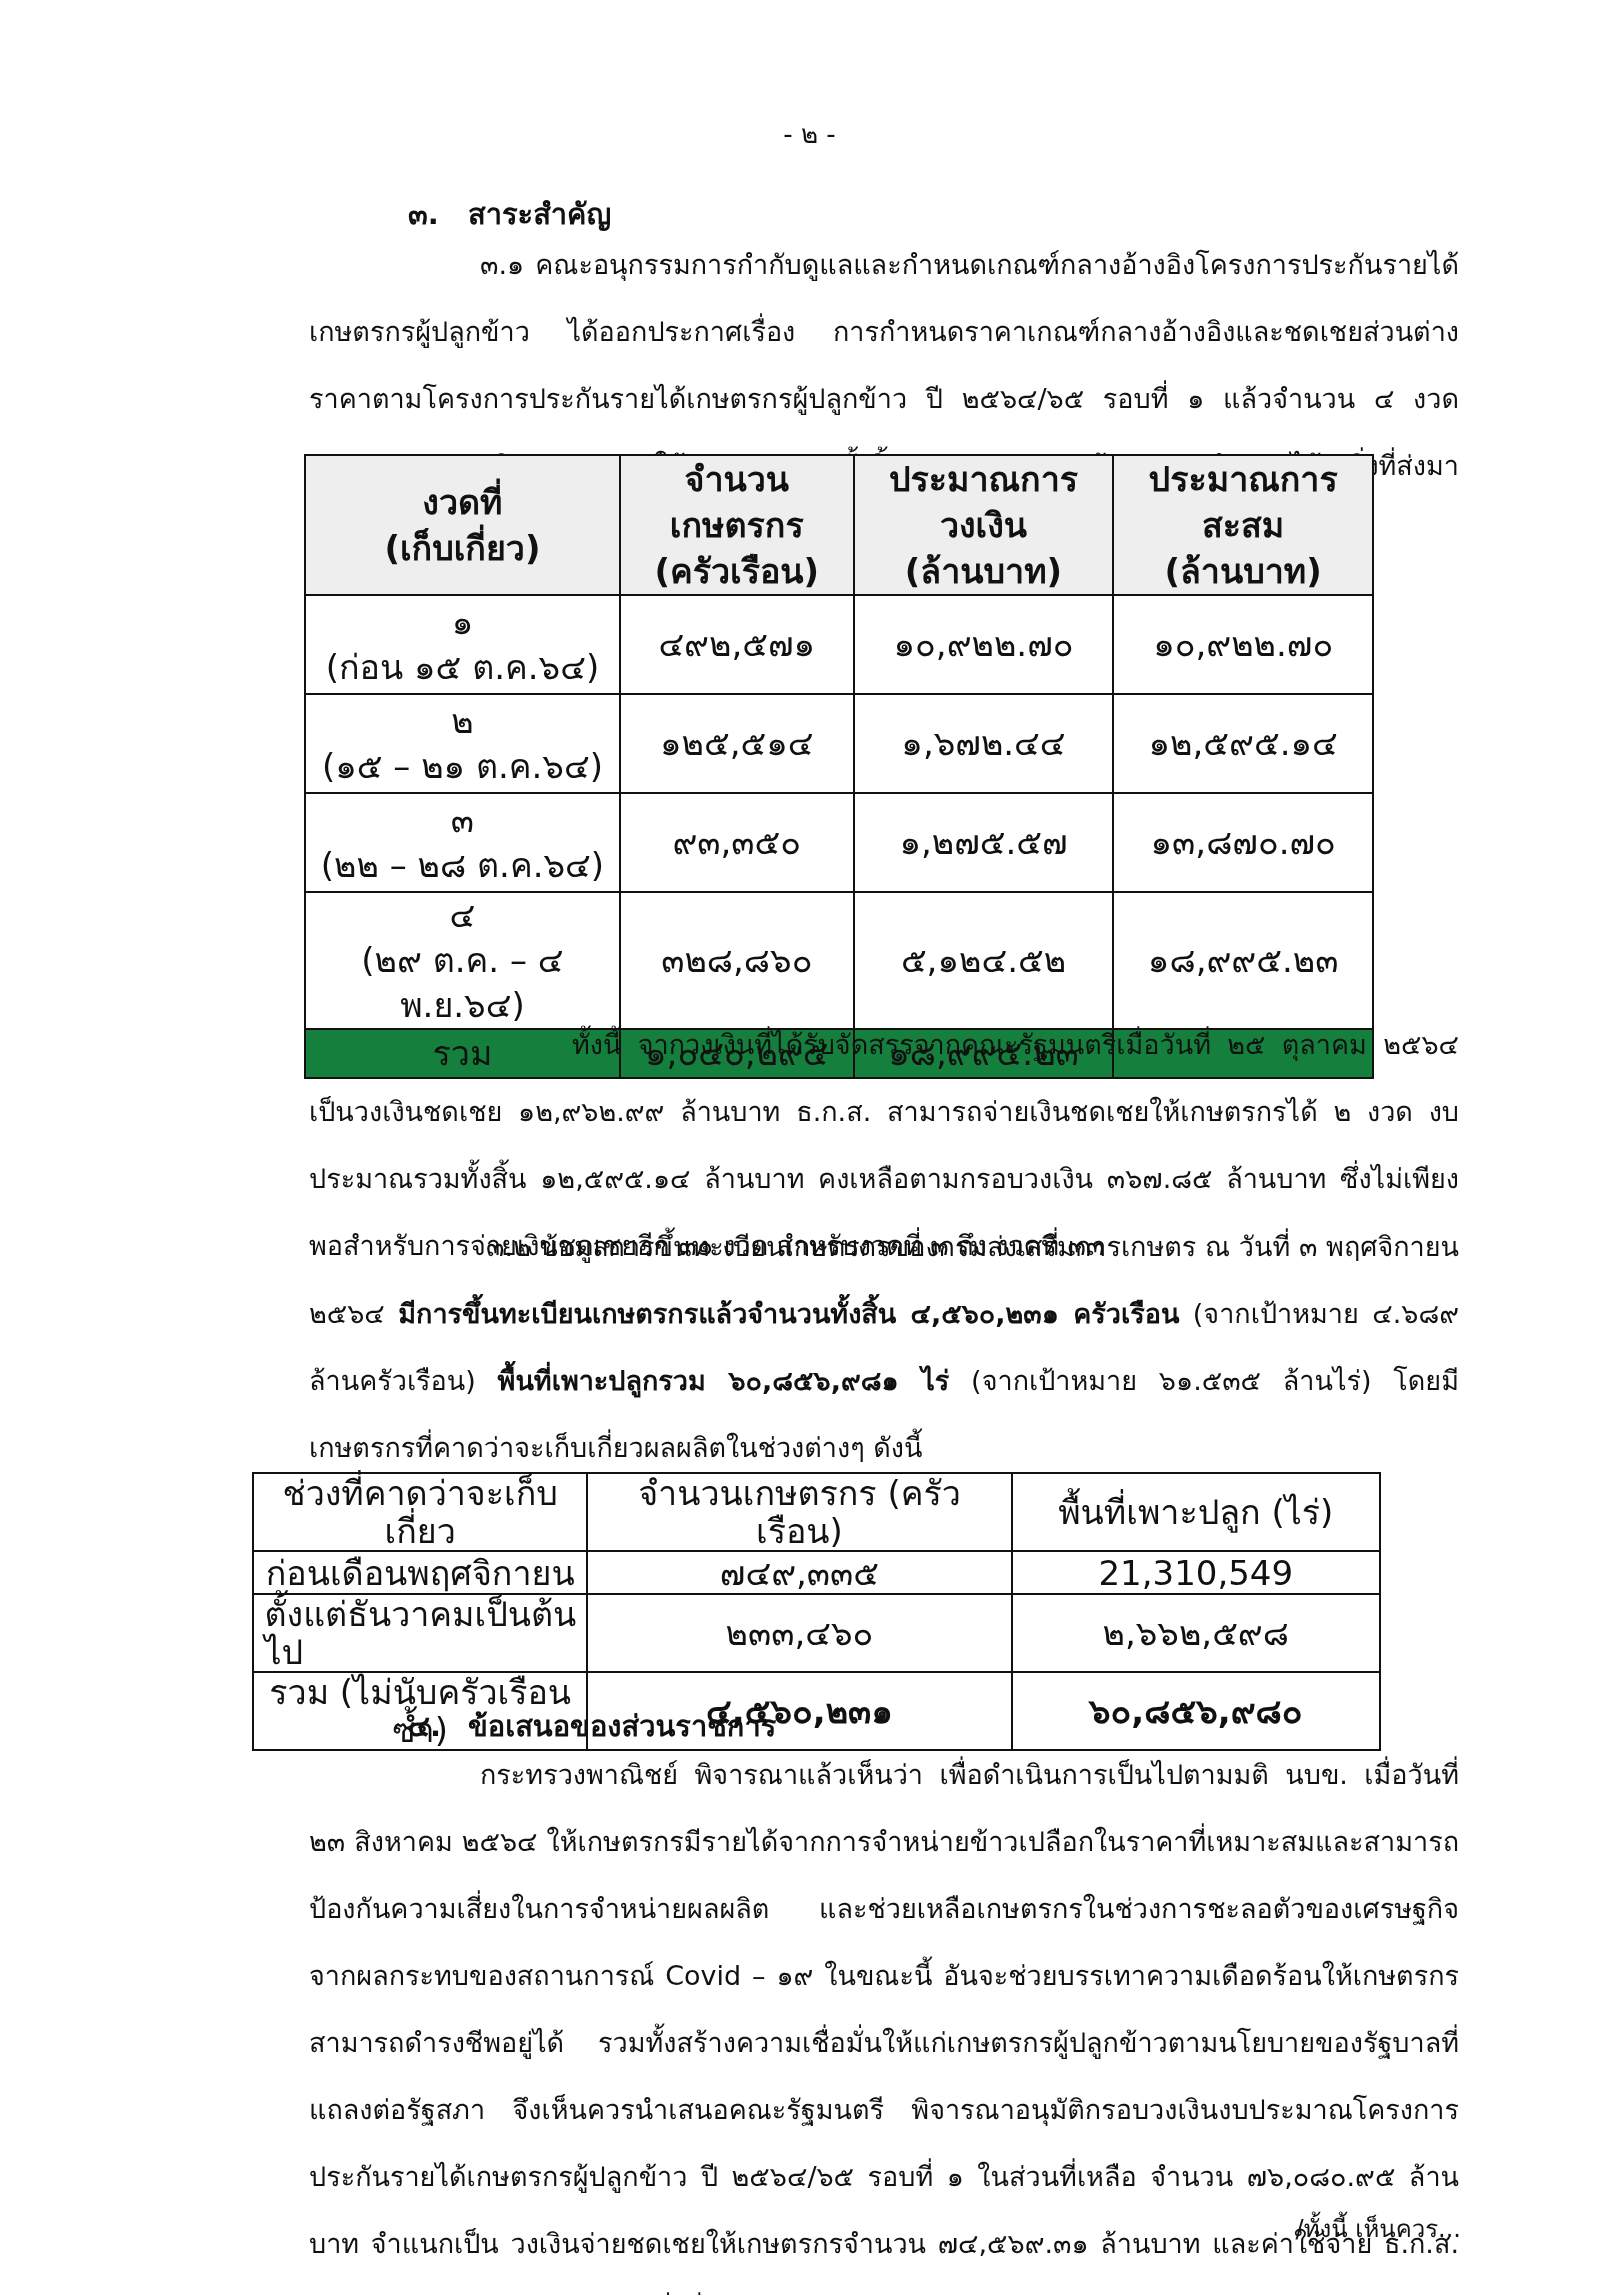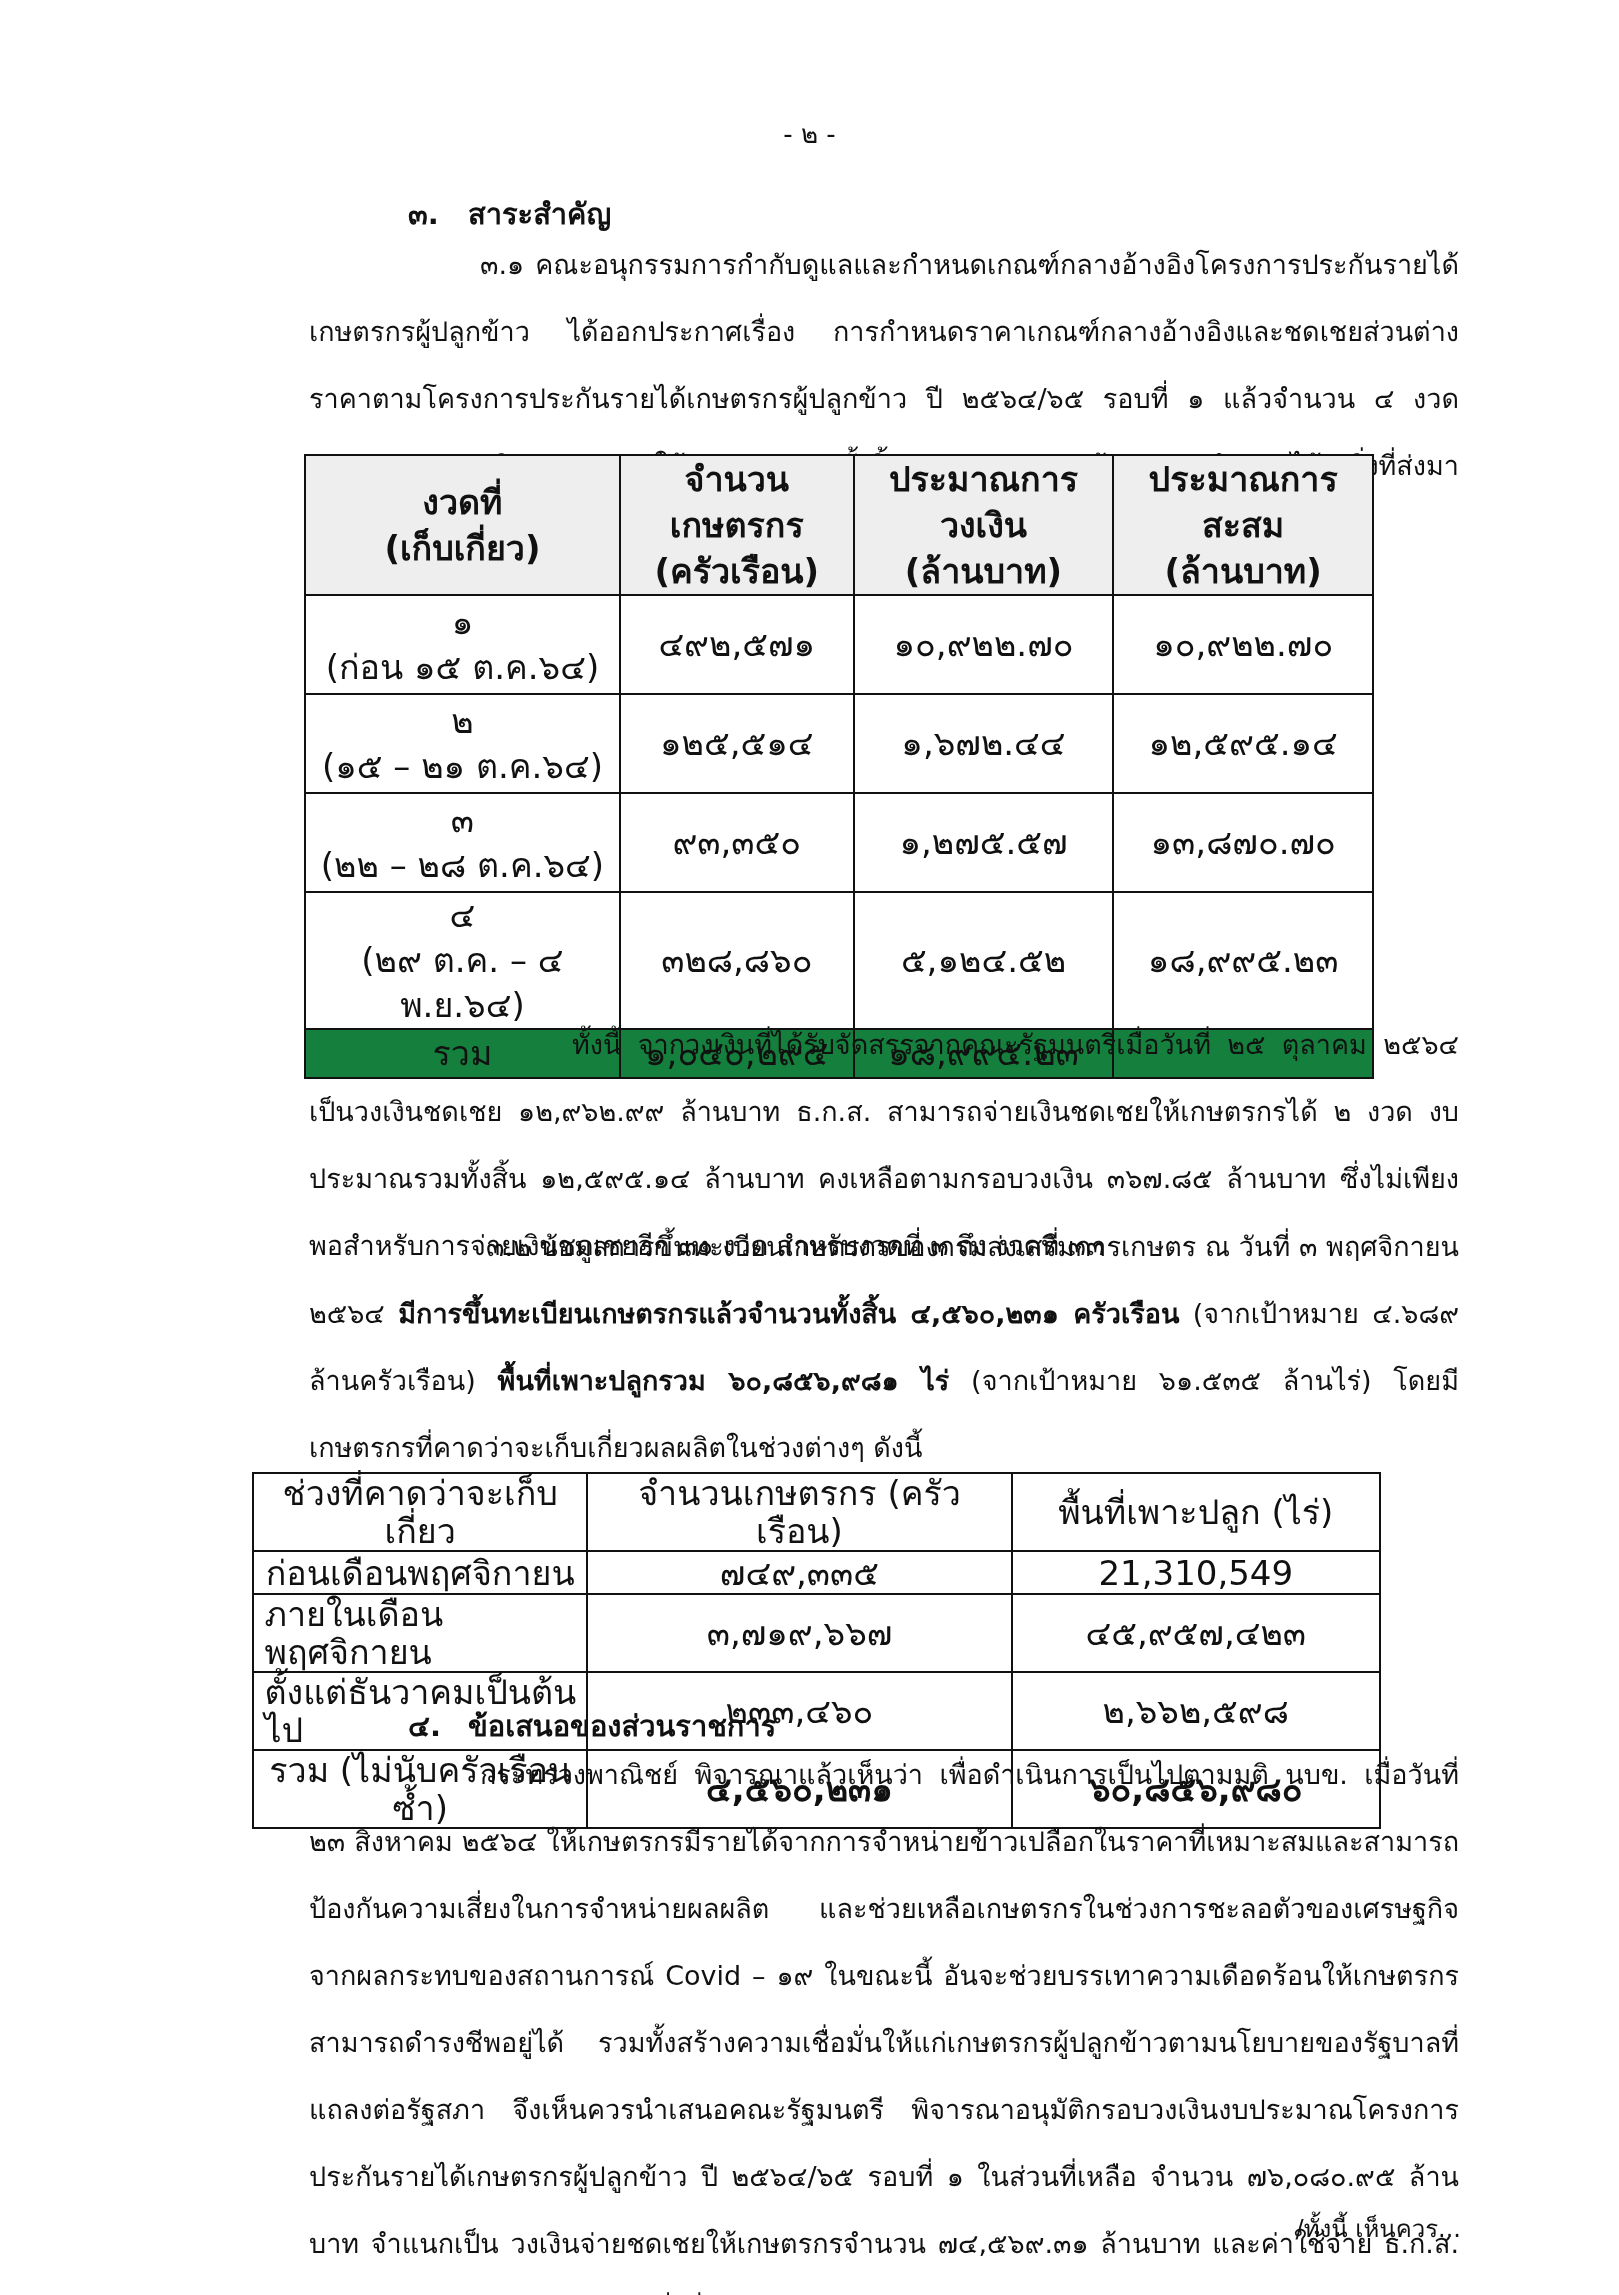--- a/index.html
+++ b/index.html
@@ -135,25 +135,20 @@
       <th>พื้นที่เพาะปลูก (ไร่)</th>
     </tr>
   </thead>
   <tbody>
     <tr>
       <td>ก่อนเดือนพฤศจิกายน</td>
       <td>๗๔๙,๓๓๕</td>
       <td>21,310,549</td>
     </tr>
     <tr>
-      <td class="left">ภายในเดือนพฤศจิกายน</td>
-      <td>๓,๗๑๙,๖๖๗</td>
-      <td>๔๕,๙๕๗,๔๒๓</td>
-    </tr>
-    <tr>
       <td class="left">ตั้งแต่ธันวาคมเป็นต้นไป</td>
       <td>๒๓๓,๔๖๐</td>
       <td>๒,๖๖๒,๕๙๘</td>
     </tr>
     <tr class="total">
       <td>รวม (ไม่นับครัวเรือนซ้ำ)</td>
       <td class="num">๔,๕๖๐,๒๓๑</td>
       <td class="num">๖๐,๘๕๖,๙๘๐</td>
     </tr>
   </tbody>

